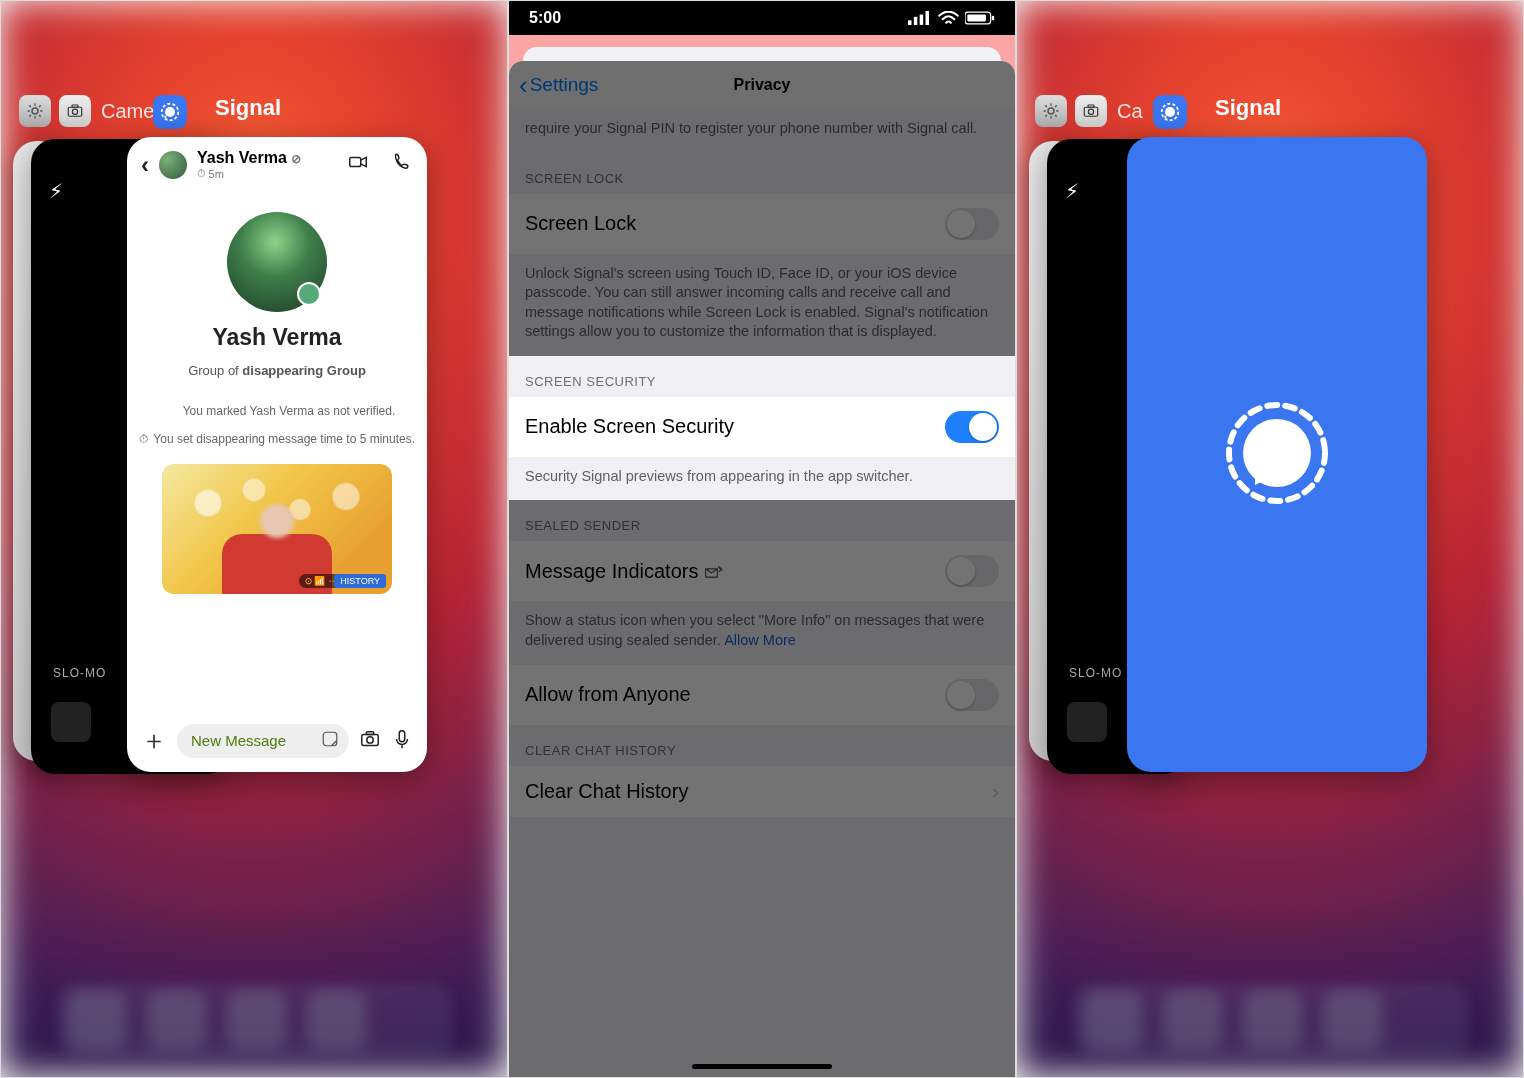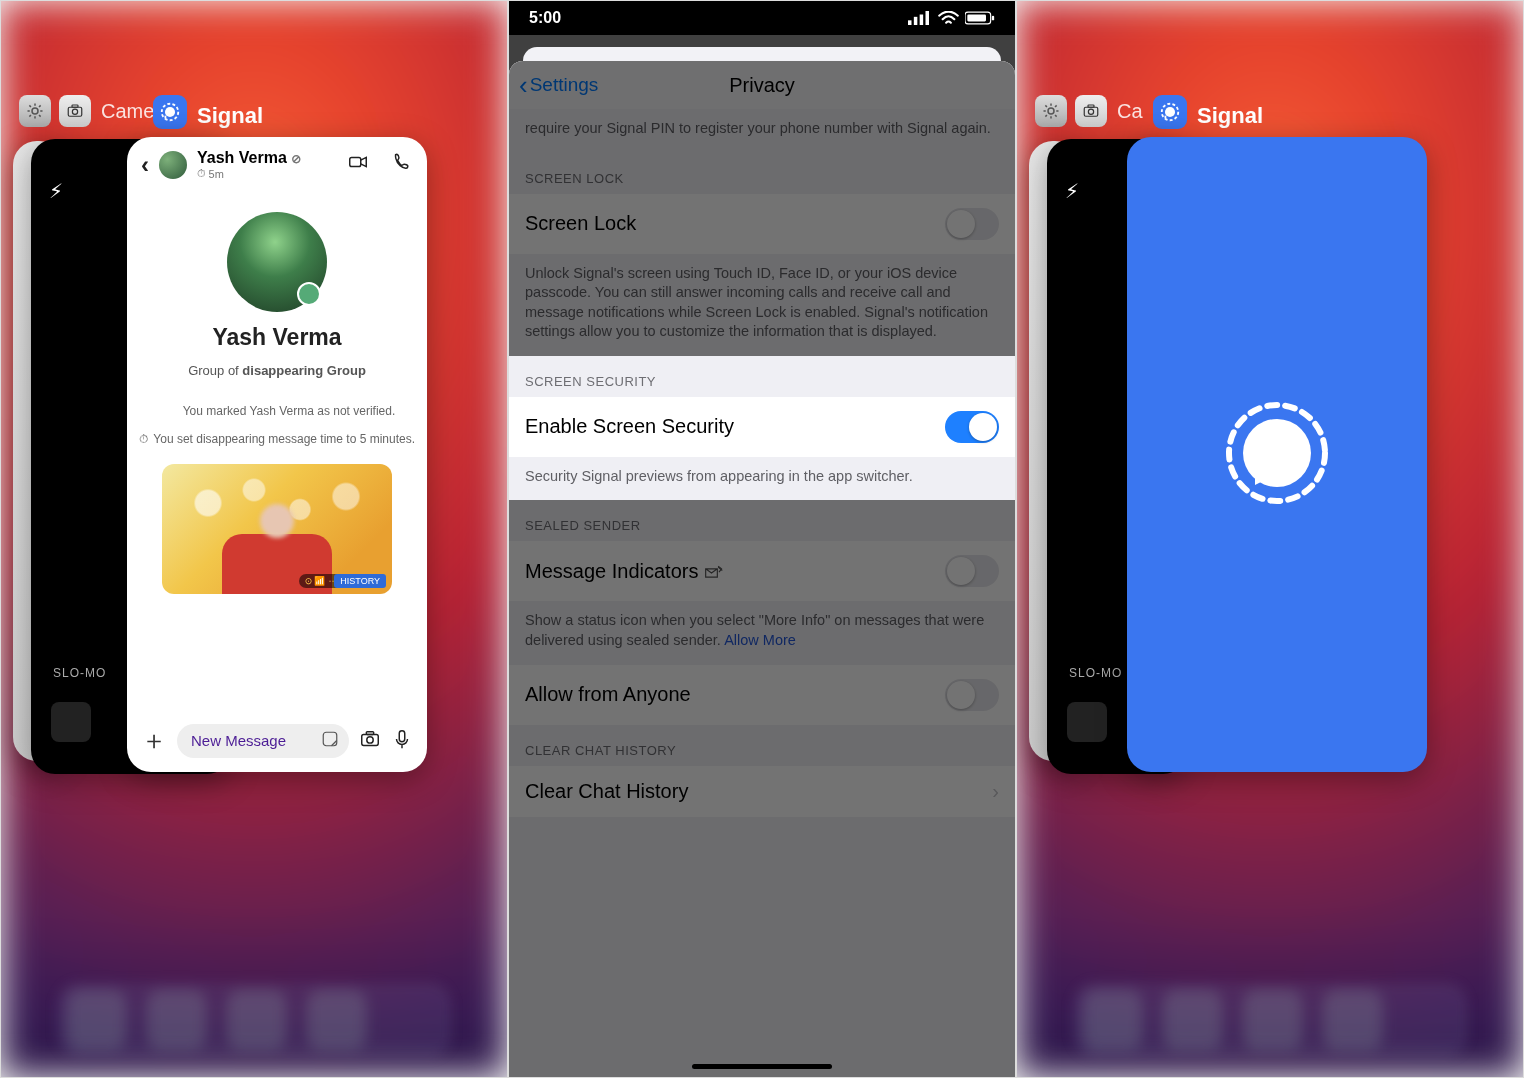--- a/index.html
+++ b/index.html
@@ -30,21 +30,21 @@
     filter: blur(4px);
   }
 
   
   .switch-top { position:absolute; top:94px; left:18px; display:flex; align-items:center; gap:8px; color:#fff; }
   .iconbox { width:32px; height:32px; border-radius:8px; background:#bbb; display:flex; align-items:center; justify-content:center; }
   .iconbox.settings { background:linear-gradient(#ddd,#aaa); }
   .iconbox.camera  { background:linear-gradient(#eee,#ccc); }
   .iconbox svg { width:18px; height:18px; }
   .camera-label { font-size:20px; font-weight:500; color:rgba(255,255,255,0.85); margin-left:2px;}
-  .signal-row { position:absolute; top:94px; display:flex; align-items:flex-end; gap:10px; color:#fff;}
+  .signal-row { position:absolute; top:94px; display:flex; align-items:flex-start; gap:28px; color:#fff;}
   .signal-icon { width:34px; height:34px; border-radius:9px; background:#3a76f0; display:flex; align-items:center; justify-content:center;}
   .signal-icon svg { width:22px; height:22px; }
   .signal-label { font-size:22px; font-weight:600; }
   
   
   .card { position:absolute; border-radius:24px; box-shadow:0 8px 30px rgba(0,0,0,0.35); overflow:hidden; }
   .card.settings { top:140px; left:12px; width:50px; height:620px; background:linear-gradient(#e7e7e7,#cecece); }
   .card.camera   { top:138px; width:200px; height:635px; background:#000; }
   .card.front    { top:136px; width:300px; height:635px; }
   .camera-flash { position:absolute; top:40px; left:18px; color:#fff; font-size:20px;}
@@ -75,35 +75,35 @@
                  radial-gradient(circle at 40% 20%, rgba(255,255,255,0.5) 0 6%, transparent 7%),
                  radial-gradient(circle at 60% 35%, rgba(255,255,255,0.5) 0 6%, transparent 7%),
                  radial-gradient(circle at 80% 25%, rgba(255,255,255,0.5) 0 6%, transparent 7%);}
   .thumb .person{ position:absolute; left:50%; bottom:0; transform:translateX(-50%); width:120px; height:90px;}
   .thumb .person .head{width:34px;height:34px;border-radius:50%;background:#e7c6b2;margin:0 auto; filter:blur(2px);}
   .thumb .person .body{width:110px;height:60px;border-radius:20px 20px 0 0;background:#d03a30;margin:-4px auto 0;}
   .thumb .band{position:absolute;right:6px;bottom:6px;background:#2e6bd8;color:#fff;font-size:9px;padding:2px 6px;border-radius:3px;}
   .thumb .chips{position:absolute;right:38px;bottom:6px;background:rgba(0,0,0,0.55);color:#ffc94a;font-size:9px;padding:2px 6px;border-radius:10px;}
   .compose { position:absolute; bottom:14px; left:0; right:0; display:flex; align-items:center; gap:10px; padding:0 14px;}
   .compose .plus{font-size:26px; color:#333; font-weight:300;}
-  .compose .field{flex:1; background:#eee; border-radius:20px; height:34px; display:flex; align-items:center; padding:0 14px; color:#4c1d95; font-size:15px; position:relative;}
+  .compose .field{flex:1; background:#eee; border-radius:20px; height:34px; display:flex; align-items:center; padding:0 14px; color:#4d7c0f; font-size:15px; position:relative;}
   .compose .sticker{position:absolute; right:10px;}
   .compose .sticker svg{width:18px;height:18px;stroke:#555;fill:none;stroke-width:1.6;}
   .compose .cam svg, .compose .mic svg{width:22px;height:22px;stroke:#222;fill:none;stroke-width:1.6;}
 
   
-  .p2 { background:#404040; }
+  .p2 { background:#fca5a5; }
   .statusbar { position:absolute; top:0; left:0; right:0; height:34px; background:#000; color:#fff; display:flex; align-items:center; padding:0 20px; font-size:16px; font-weight:600;}
   .statusbar .right{ margin-left:auto; display:flex; gap:6px; align-items:center;}
   .statusbar .right svg{height:14px;}
   .sheet-peek{ position:absolute; top:46px; left:14px; right:14px; height:28px; background:#f2f2f6; border-radius:14px 14px 0 0;}
   .sheet{ position:absolute; top:60px; left:0; right:0; bottom:0; background:#efeff4; border-radius:14px 14px 0 0; overflow:hidden;}
   .shade{ position:absolute; inset:0; background:rgba(0,0,0,0.55); pointer-events:none;}
   .navbar{ height:48px; display:flex; align-items:center; justify-content:center; position:relative; background:#f7f7f9;}
-  .navbar .title{ font-size:20px; font-weight:400;}
+  .navbar .title{ font-size:16px; font-weight:700;}
   .navbar .back { position:absolute; left:10px; font-size:19px; color:#007aff; display:flex; align-items:center; gap:2px;}
   .sect .cell { background:#fff; padding:14px 16px; font-size:20px; display:flex; align-items:center; justify-content:space-between;}
   .sect .hdr  { padding:18px 16px 8px; font-size:13px; letter-spacing:0.5px; color:#6e6e73; text-transform:uppercase;}
   .sect .ftr  { padding:10px 16px 14px; font-size:14.5px; color:#5f5f64; line-height:1.35;}
   .sect .ftr a{ color:#2458d8; text-decoration:none;}
   .sect .chev { color:#c5c5c9; font-size:20px;}
   .toggle { width:54px; height:32px; border-radius:16px; background:#e5e5ea; position:relative;}
   .toggle .knob{ position:absolute; top:2px; left:2px; width:28px; height:28px; border-radius:50%; background:#fff; box-shadow:0 1px 3px rgba(0,0,0,0.3);}
   .toggle.on{ background:#1e80ff;}
   .toggle.on .knob{ left:auto; right:2px;}
@@ -259,21 +259,21 @@
   <div class="sheet">
     <div class="navbar">
       <div class="back">
             <span style="font-size:26px;font-weight:400">‹</span>
             <span>Settings</span>
           </div>
       <div class="title">Privacy</div>
     </div>
 
     <div class="sect">
-      <div class="ftr">require your Signal PIN to register your phone number with Signal again.</div>
+      <div class="ftr">require your Signal PIN to register your phone number with Signal call.</div>
     </div>
 
     <div class="sect">
       <div class="hdr">SCREEN LOCK</div>
       <div class="cell">
         <span>Screen Lock</span>
         <span class="toggle">
               <span class="knob"></span>
             </span>
       </div>

